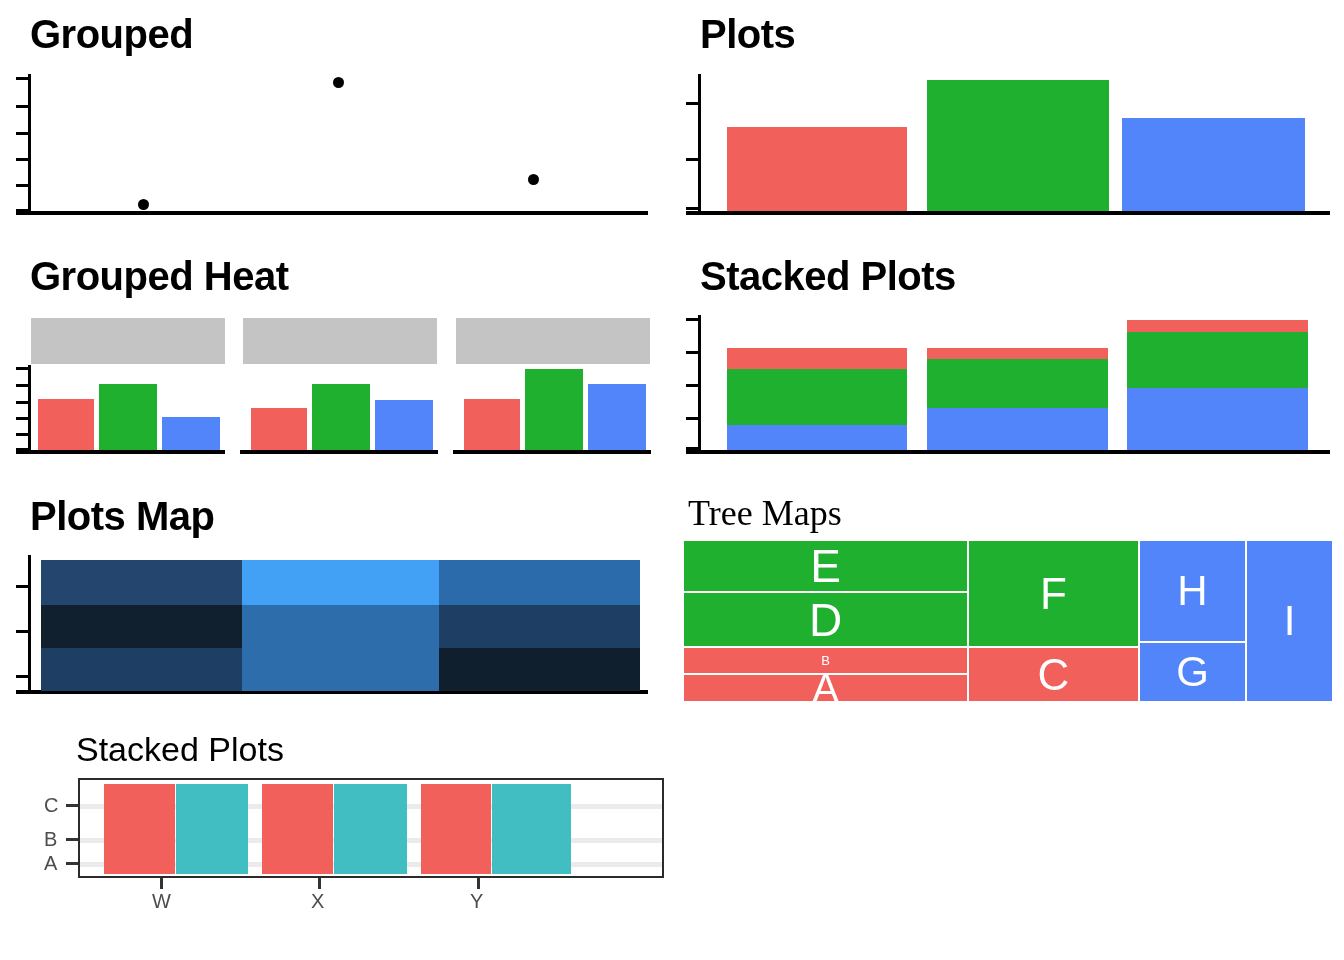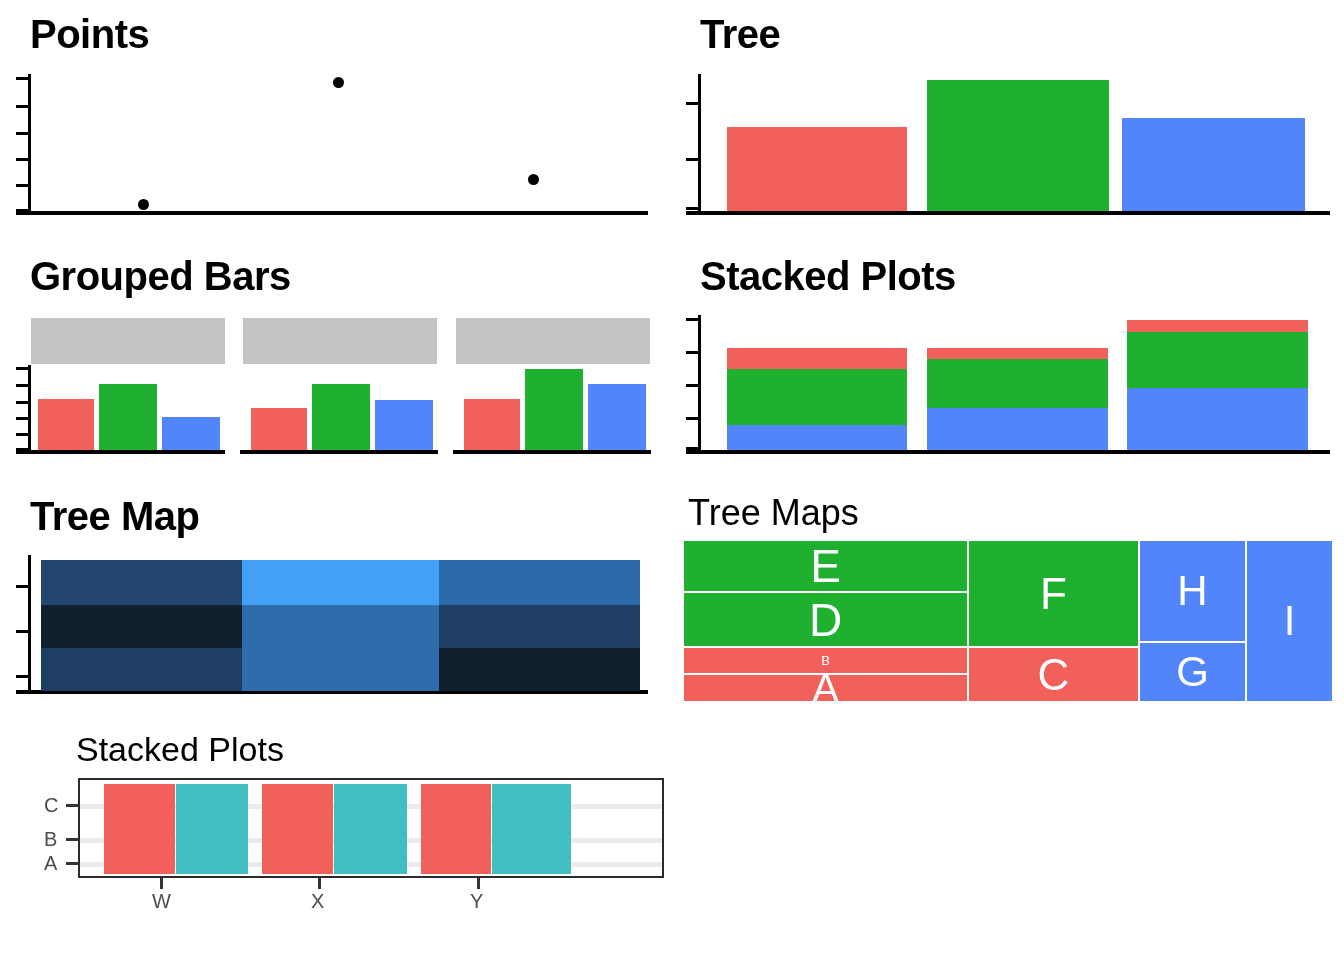--- a/index.html
+++ b/index.html
@@ -20,54 +20,54 @@
   .mosaic-frame{position:absolute;border:2px solid #2b2b2b;background:#ffffff;box-sizing:border-box;}
   .mosaic-grid{position:absolute;background:#ebebeb;height:5px;}
   .mosaic-tile{position:absolute;}
   .mos-lbl{position:absolute;color:#4d4d4d;font-size:20px;white-space:nowrap;}
   .mos-tick{position:absolute;background:#333333;}
 </style>
 </head>
 <body>
 
 <div class="panel" style="left:0;top:0;width:672px;height:240px;">
-  <div class="title-bold" style="position:absolute;left:30px;top:12px;font-size:40px;">Points</div>
+  <div class="title-bold" style="position:absolute;left:30px;top:12px;font-size:40px;">Grouped</div>
 
   <div class="axis-line" style="left:28px;top:74px;width:3px;height:140px;"></div>
 
   <div class="axis-line" style="left:16px;top:211px;width:632px;height:4px;"></div>
 
   <div class="tick" style="left:16px;top:77px;"></div>
   <div class="tick" style="left:16px;top:105px;"></div>
   <div class="tick" style="left:16px;top:132px;"></div>
   <div class="tick" style="left:16px;top:158px;"></div>
   <div class="tick" style="left:16px;top:184px;"></div>
   <div class="tick" style="left:16px;top:209px;"></div>
 
   <div class="dot" style="left:138px;top:199px;"></div>
   <div class="dot" style="left:333px;top:77px;"></div>
   <div class="dot" style="left:528px;top:174px;"></div>
 </div>
 
 <div class="panel" style="left:672px;top:0;width:672px;height:240px;">
-  <div class="title-bold" style="position:absolute;left:28px;top:12px;font-size:40px;">Tree</div>
+  <div class="title-bold" style="position:absolute;left:28px;top:12px;font-size:40px;">Plots</div>
 
   <div class="axis-line" style="left:26px;top:74px;width:3px;height:140px;"></div>
   <div class="axis-line" style="left:14px;top:211px;width:644px;height:4px;"></div>
   <div class="tick" style="left:14px;top:102px;"></div>
   <div class="tick" style="left:14px;top:158px;"></div>
   <div class="tick" style="left:14px;top:207px;"></div>
 
   <div class="bar" style="left:55px;top:127px;width:180px;height:84px;background:#F2605C;"></div>
   <div class="bar" style="left:255px;top:80px;width:182px;height:131px;background:#1FB02F;"></div>
   <div class="bar" style="left:450px;top:118px;width:183px;height:93px;background:#5285F9;"></div>
 </div>
 
 <div class="panel" style="left:0;top:240px;width:672px;height:240px;">
-  <div class="title-bold" style="position:absolute;left:30px;top:14px;font-size:40px;">Grouped Bars</div>
+  <div class="title-bold" style="position:absolute;left:30px;top:14px;font-size:40px;">Grouped Heat</div>
 
   <div class="strip" style="left:31px;top:78px;width:194px;height:46px;"></div>
   <div class="axis-line" style="left:28px;top:125px;width:3px;height:88px;"></div>
   <div class="axis-line" style="left:16px;top:210px;width:209px;height:4px;"></div>
   <div class="tick" style="left:16px;top:127px;"></div>
   <div class="tick" style="left:16px;top:144px;"></div>
   <div class="tick" style="left:16px;top:161px;"></div>
   <div class="tick" style="left:16px;top:177px;"></div>
   <div class="tick" style="left:16px;top:193px;"></div>
   <div class="tick" style="left:16px;top:208px;"></div>
@@ -109,21 +109,21 @@
   <div class="bar" style="left:255px;top:168px;width:181px;height:42px;background:#5285F9;"></div>
   <div class="bar" style="left:255px;top:119px;width:181px;height:49px;background:#1FB02F;"></div>
   <div class="bar" style="left:255px;top:108px;width:181px;height:11px;background:#F2605C;"></div>
 
   <div class="bar" style="left:455px;top:148px;width:181px;height:62px;background:#5285F9;"></div>
   <div class="bar" style="left:455px;top:92px;width:181px;height:56px;background:#1FB02F;"></div>
   <div class="bar" style="left:455px;top:80px;width:181px;height:12px;background:#F2605C;"></div>
 </div>
 
 <div class="panel" style="left:0;top:480px;width:672px;height:240px;">
-  <div class="title-bold" style="position:absolute;left:30px;top:14px;font-size:40px;">Tree Map</div>
+  <div class="title-bold" style="position:absolute;left:30px;top:14px;font-size:40px;">Plots Map</div>
 
   <div class="axis-line" style="left:28px;top:75px;width:3px;height:138px;"></div>
   <div class="axis-line" style="left:16px;top:210px;width:632px;height:4px;"></div>
   <div class="tick" style="left:16px;top:105px;"></div>
   <div class="tick" style="left:16px;top:150px;"></div>
   <div class="tick" style="left:16px;top:195px;"></div>
 
   <div class="cell" style="left:41px;top:80px;width:201px;height:45px;background:#23456E;"></div>
   <div class="cell" style="left:242px;top:80px;width:197px;height:45px;background:#42A0F5;"></div>
   <div class="cell" style="left:439px;top:80px;width:201px;height:45px;background:#2B6AAB;"></div>
@@ -131,21 +131,21 @@
   <div class="cell" style="left:41px;top:125px;width:201px;height:43px;background:#10202F;"></div>
   <div class="cell" style="left:242px;top:125px;width:197px;height:43px;background:#2E6DAC;"></div>
   <div class="cell" style="left:439px;top:125px;width:201px;height:43px;background:#1E3F63;"></div>
 
   <div class="cell" style="left:41px;top:168px;width:201px;height:43px;background:#1F3E63;"></div>
   <div class="cell" style="left:242px;top:168px;width:197px;height:43px;background:#2E6DAC;"></div>
   <div class="cell" style="left:439px;top:168px;width:201px;height:43px;background:#101F2E;"></div>
 </div>
 
 <div class="panel" style="left:672px;top:480px;width:672px;height:240px;">
-  <div class="title-reg" style="position:absolute;left:16px;top:12px;font-size:36px;">Tree Maps</div>
+  <div class="title-reg" style="position:absolute;left:16px;top:12px;font-size:36px;font-family:Liberation Serif, serif;">Tree Maps</div>
 
   <div style="position:absolute;left:12px;top:61px;width:648px;height:160px;background:#ffffff;">
 
     <div class="tile" style="left:0;top:0;width:283px;height:50px;background:#1FB02F;font-size:46px;">
       <span>E</span>
     </div>
     <div class="tile" style="left:0;top:52px;width:283px;height:53px;background:#1FB02F;font-size:46px;">
       <span>D</span>
     </div>
     <div class="tile" style="left:0;top:107px;width:283px;height:25px;background:#F2605C;font-size:13px;">

